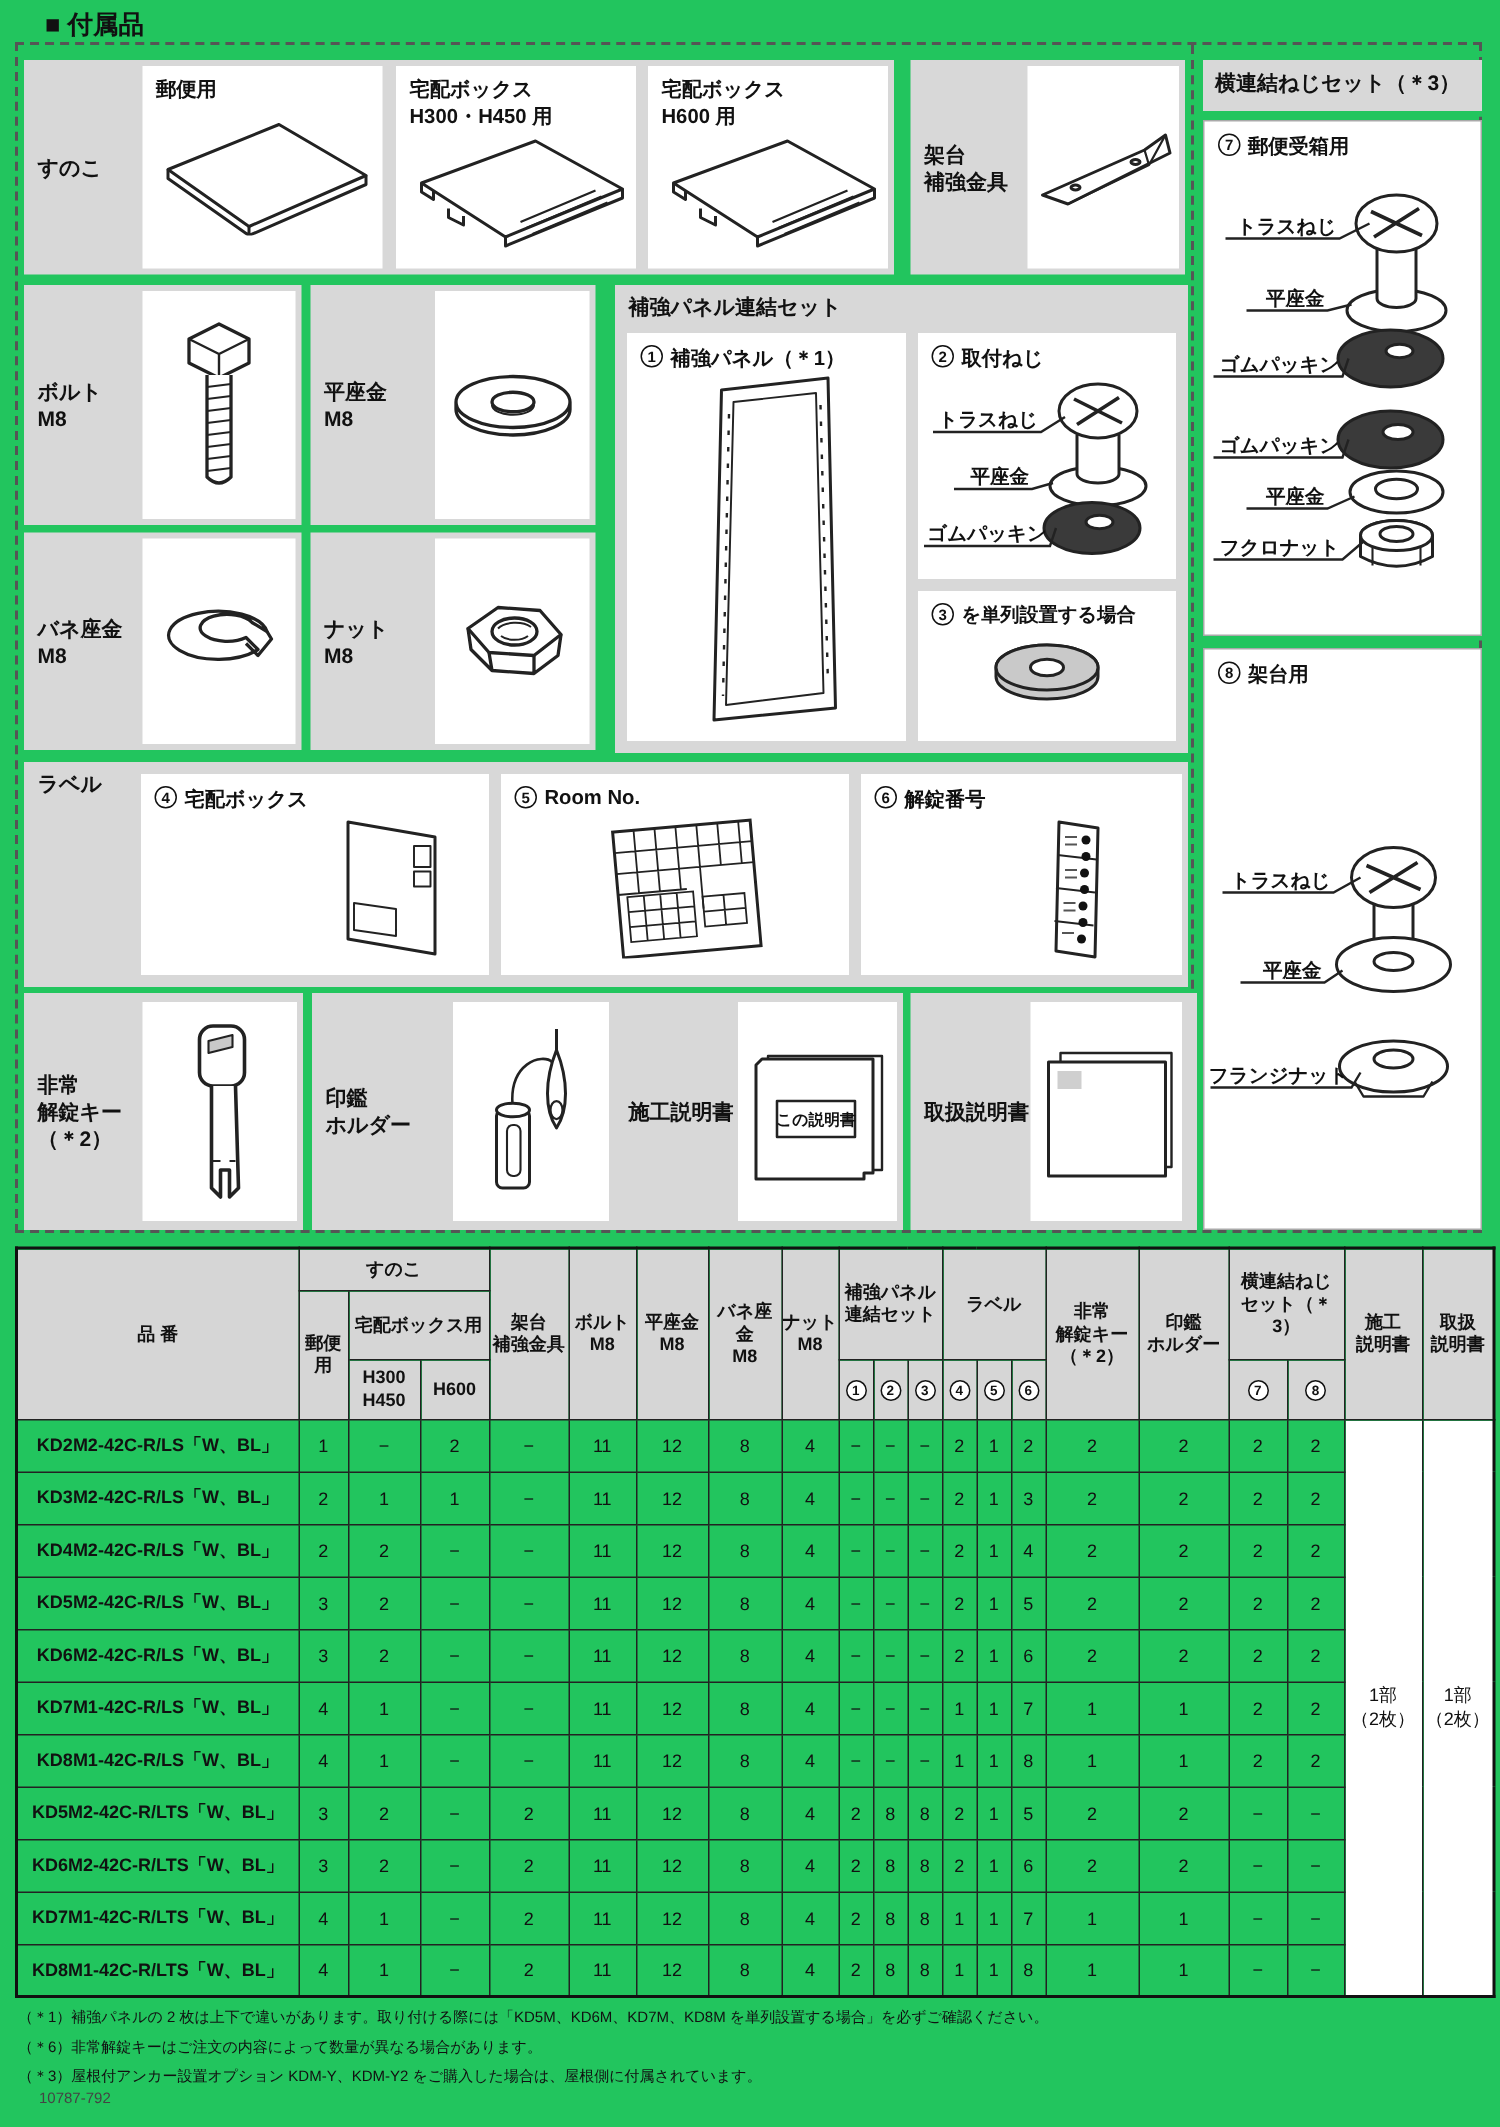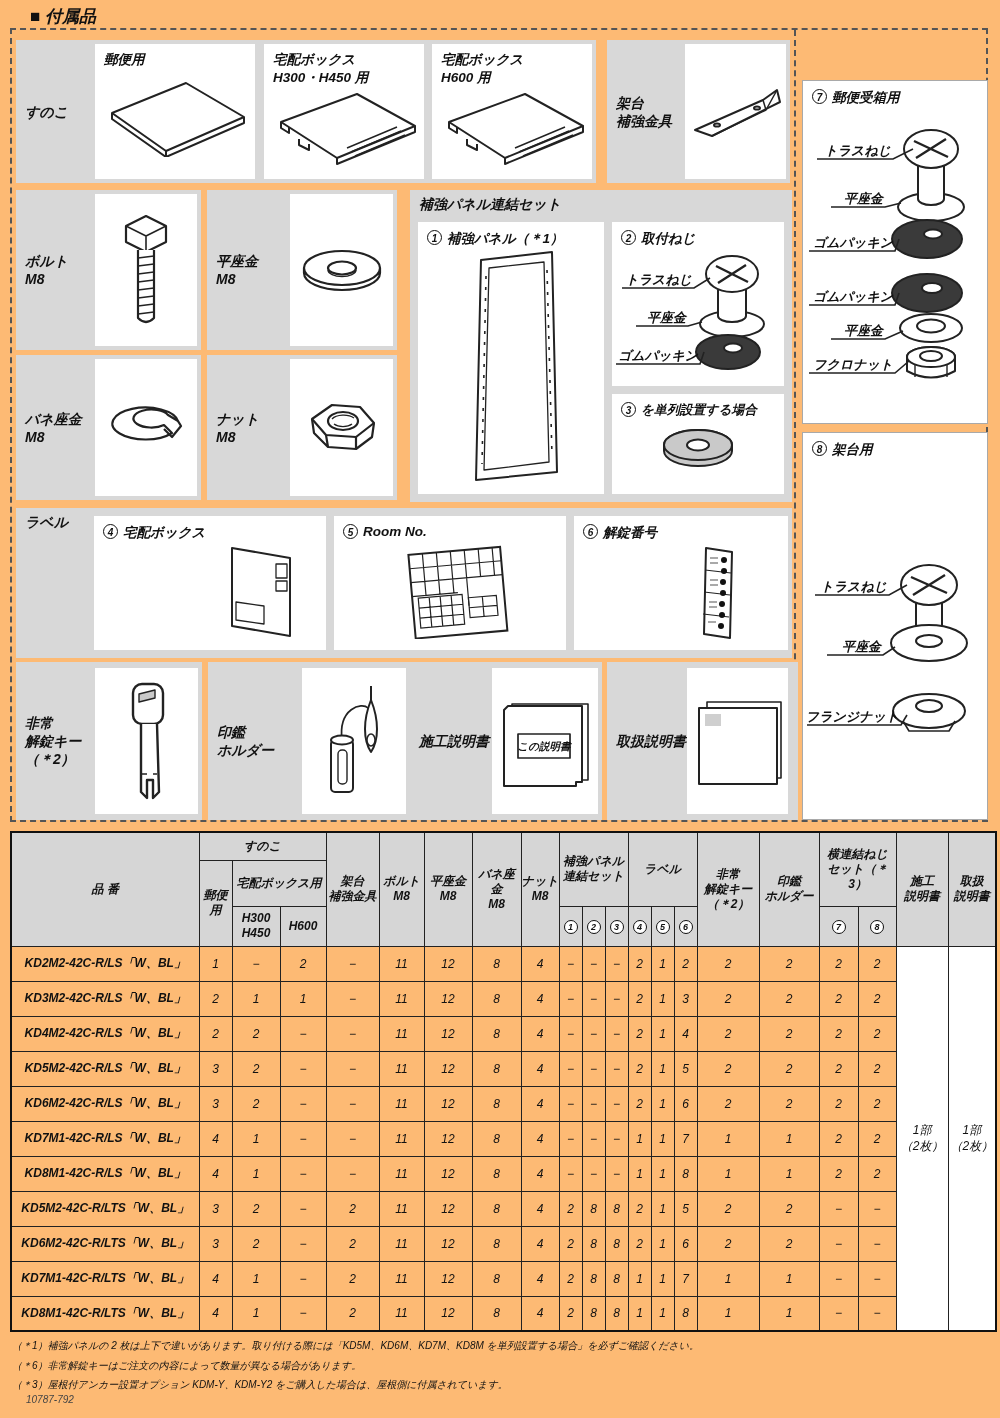--- a/index.html
+++ b/index.html
@@ -1,17 +1,17 @@
 <!DOCTYPE html>
 <html><head>
 <meta charset="utf-8">
 <style>
   html,body{margin:0;padding:0;background:#fff;}
-  .sheet{position:relative;width:1000px;height:1418px;background:#fdba74;
-         font-family:"Liberation Sans","DejaVu Sans",sans-serif;color:#111;overflow:hidden;font-style:italic;}
+  .sheet{position:relative;width:1000px;height:1418px;background:#22c55e;
+         font-family:"Liberation Sans","DejaVu Sans",sans-serif;color:#111;overflow:hidden;}
   .page-title{position:absolute;left:30px;top:5px;font-size:17px;font-weight:bold;}
   
   .acc{position:absolute;left:10px;top:28px;width:978px;height:794px;border:2px dashed #555;box-sizing:border-box;}
   .v-dash{position:absolute;left:782px;top:0;height:100%;width:0;border-left:2px dashed #555;}
   .gray{position:absolute;background:#d8d8d8;}
   .wbox{position:absolute;background:#fff;box-sizing:border-box;}
   .wbox.bordered{border:1px solid #a9a9a9;}
   .side-label{position:absolute;left:9px;top:50%;transform:translateY(-50%);
               font-size:14px;font-weight:bold;line-height:1.3;white-space:pre-line;}
   .top-label{position:absolute;left:9px;top:6px;font-size:14px;font-weight:bold;}
@@ -300,20 +300,23 @@
         <svg class="art" style="margin-top:26px;" width="98" height="100" viewBox="0 0 98 100">
           <g fill="#fff" stroke="#222" stroke-width="2" stroke-linejoin="round">
             <path d="M18,8 L92,8 L92,84 L26,84 L26,78 L18,78 Z" stroke-width="1.6"></path>
             <path d="M10,14 L88,14 L88,90 L10,90 Z"></path>
             <rect x="16" y="20" width="16" height="12" fill="#cfcfcf" stroke="none"></rect>
           </g>
         </svg>
       </div>
     </div>
 
+    <div class="gray" style="left:790px;top:10px;width:186px;height:34px;">
+      <div style="position:absolute;left:8px;top:7px;font-size:14px;font-weight:bold;">横連結ねじセット（＊3）</div>
+    </div>
     <div class="wbox bordered" style="left:790px;top:50px;width:186px;height:344px;">
       <div class="item-head">
         <span class="circ">7</span>
         <span>郵便受箱用</span>
       </div>
       <svg class="art" width="184" height="308" viewBox="0 0 184 308">
         <g stroke="#222" stroke-width="2" stroke-linejoin="round">
           <ellipse cx="128" cy="100" rx="33" ry="14" fill="#fff"></ellipse>
           <path d="M115,56 L115,92 A13,6 0 0 0 141,92 L141,56" fill="#fff"></path>
           <ellipse cx="128" cy="42" rx="27" ry="19" fill="#fff"></ellipse>

